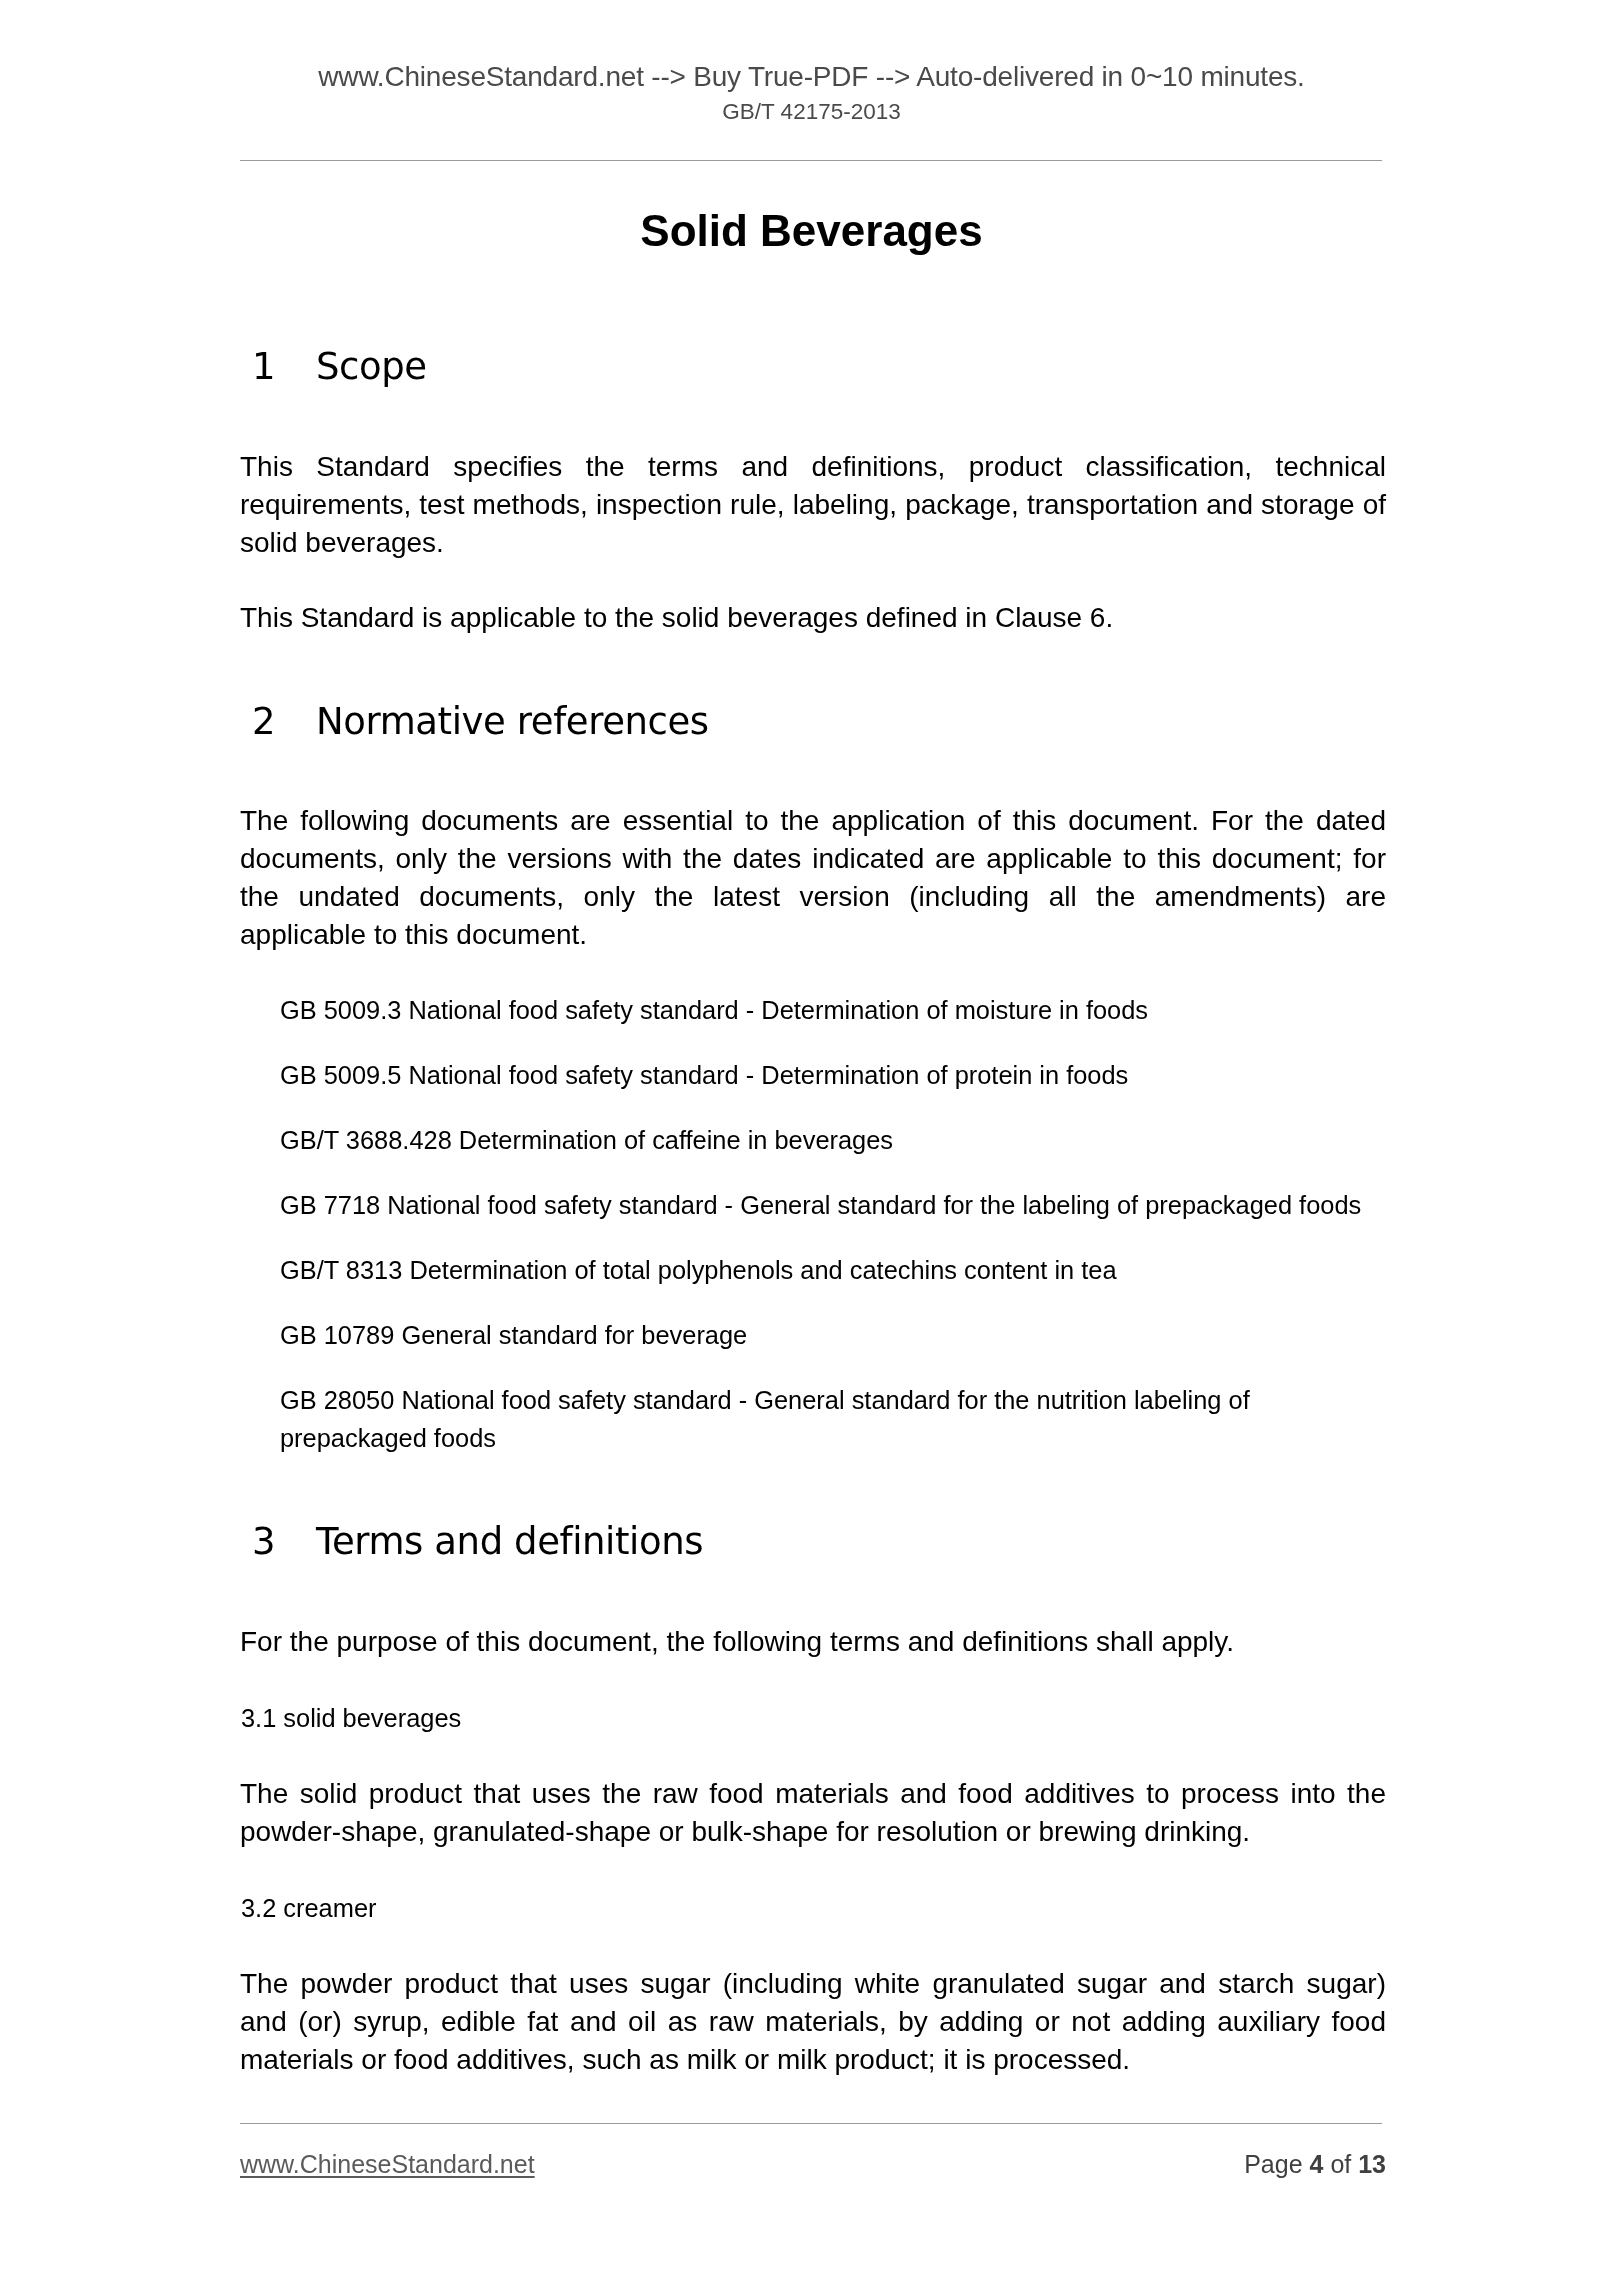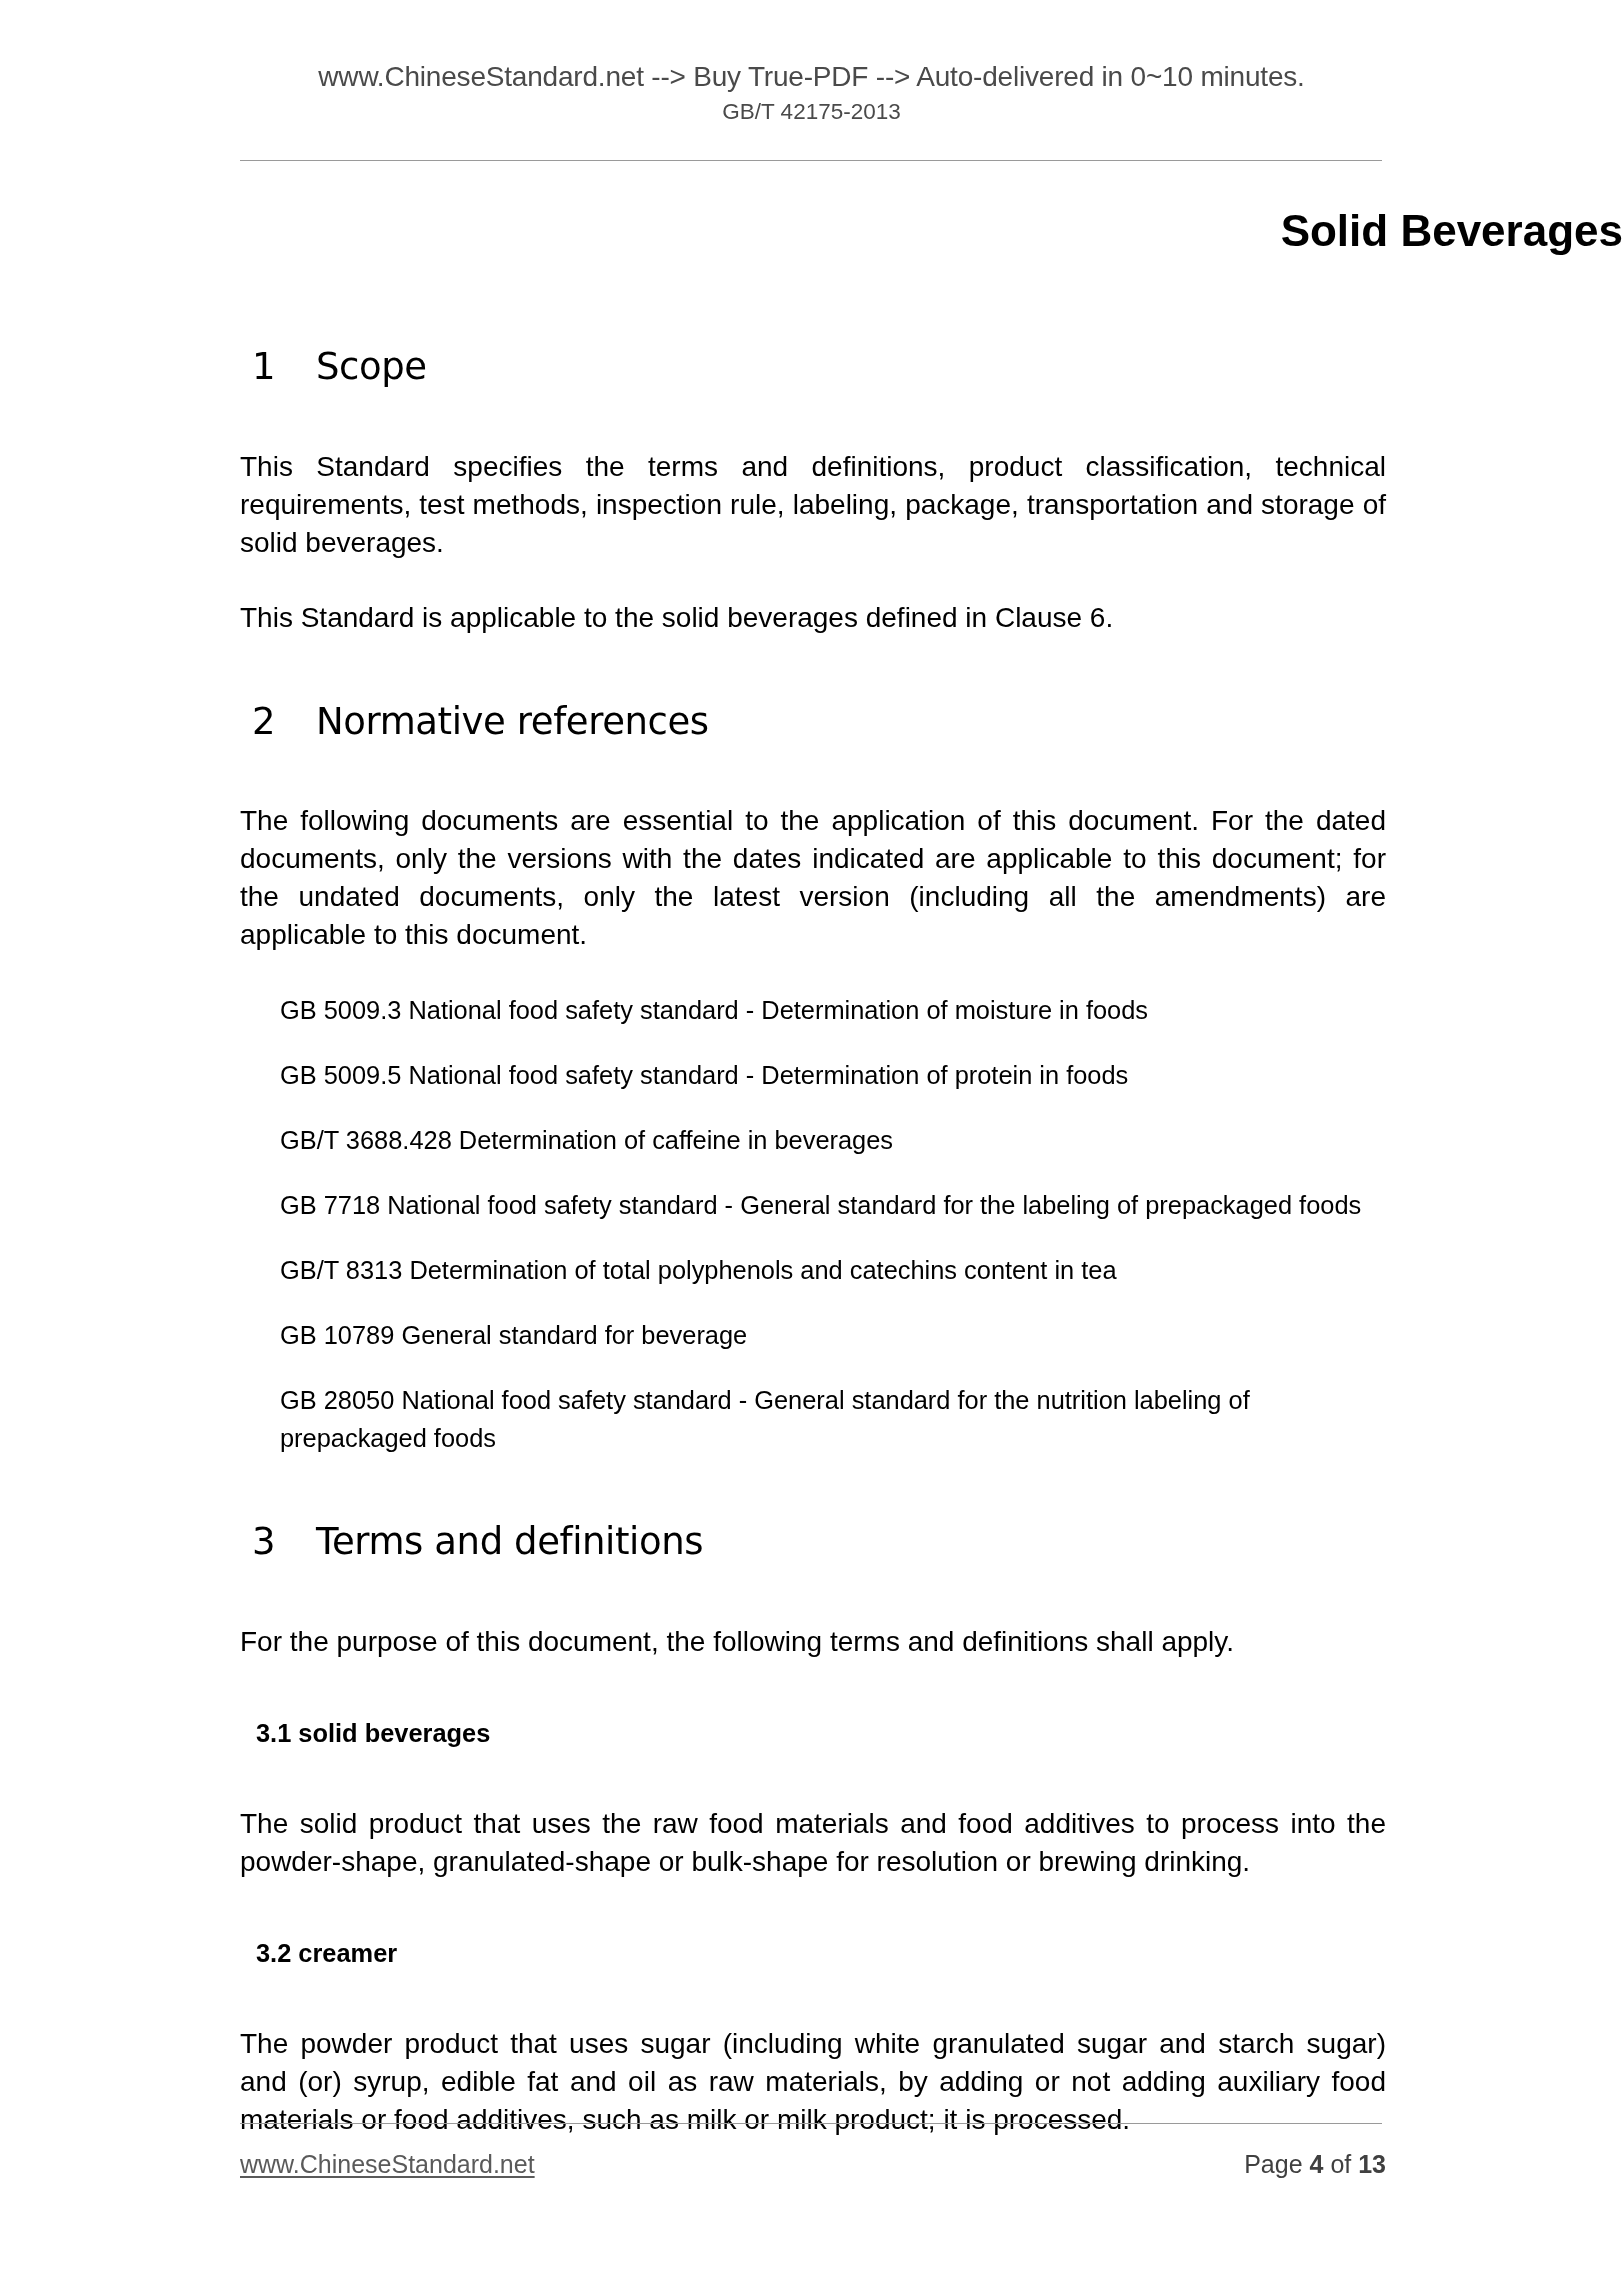--- a/index.html
+++ b/index.html
@@ -56,21 +56,21 @@
   }
   .rule-top { top: 160px; }
   .rule-bottom { top: 2123px; }
 
   
   .doc-title {
     position: absolute;
     left: 0;
     top: 207px;
     width: 100%;
-    text-align: right;
+    text-align: center;
     font-family: "Liberation Sans", sans-serif;
     font-weight: bold;
     font-size: 44px;
     line-height: 1.1;
     color: #000000;
     letter-spacing: 0px;
   }
 
   
   .content {
@@ -112,25 +112,25 @@
     color: #000000;
     margin: 0 0 0 40px;
     padding: 0;
     text-align: justify;
     text-justify: inter-word;
   }
   p.ref-item.single { text-align: left; }
 
   h3.term-heading {
     font-family: "Liberation Sans", sans-serif;
-    font-weight: bold;
+    font-weight: normal;
     font-size: 25.4px;
     line-height: 38px;
     color: #000000;
-    margin: 16px;
+    margin: 1px;
     padding: 0;
   }
 
   
   .gap-sm { height: 27px; }
   .gap-md { height: 37px; }
   .gap-lg { height: 47px; }
   .gap-xl { height: 52px; }
 
   

